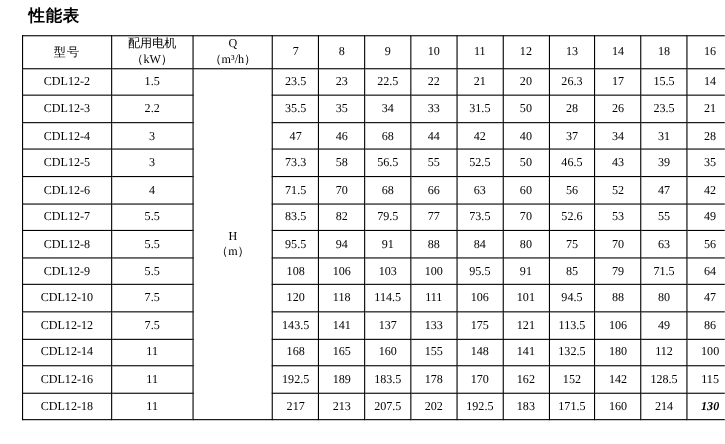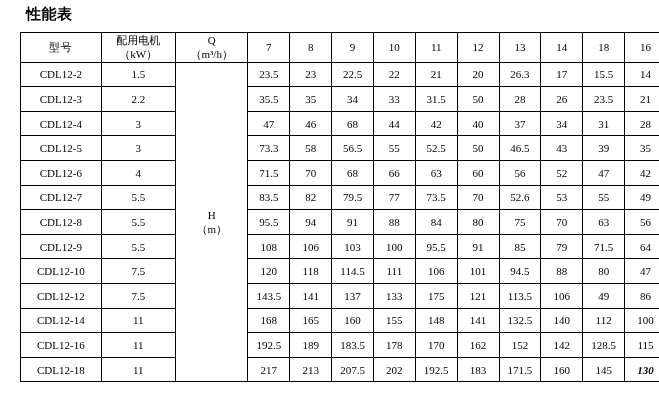--- a/index.html
+++ b/index.html
@@ -249,21 +249,21 @@
         <tr>
           <td class="model">CDL12-14</td>
           <td>11</td>
           <td>168</td>
           <td>165</td>
           <td>160</td>
           <td>155</td>
           <td>148</td>
           <td>141</td>
           <td>132.5</td>
-          <td>140</td>
+          <td>180</td>
           <td>112</td>
           <td>100</td>
         </tr>
         <tr>
           <td class="model">CDL12-16</td>
           <td>11</td>
           <td>192.5</td>
           <td>189</td>
           <td>183.5</td>
           <td>178</td>
@@ -278,20 +278,20 @@
           <td class="model">CDL12-18</td>
           <td>11</td>
           <td>217</td>
           <td>213</td>
           <td>207.5</td>
           <td>202</td>
           <td>192.5</td>
           <td>183</td>
           <td>171.5</td>
           <td>160</td>
-          <td>145</td>
+          <td>214</td>
           <td class="lastnum">130</td>
         </tr>
       </tbody>
     </table>
   </div>
 
 </div>
 
 </body></html>

